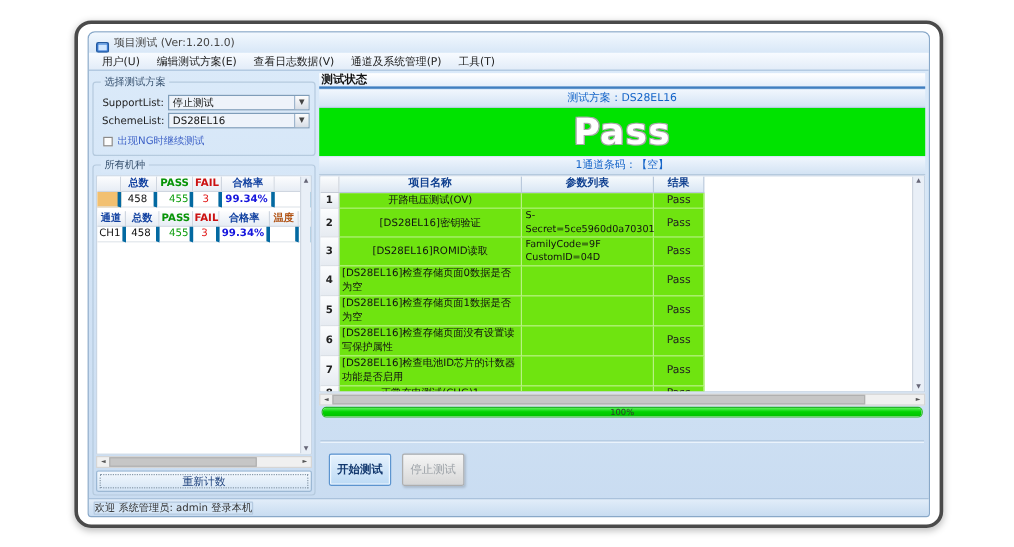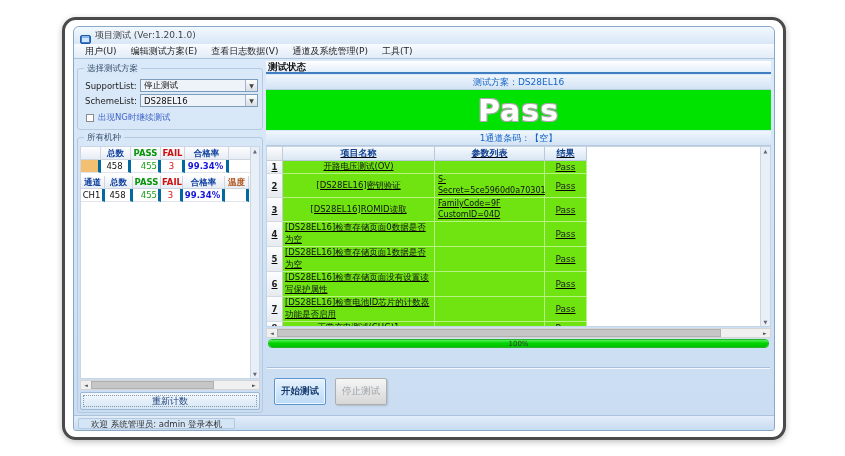--- a/index.html
+++ b/index.html
@@ -67,21 +67,21 @@
     display:flex; align-items:center; justify-content:center; outline:1px dotted #8899aa; outline-offset:-4px; }
 
   
   .right-panel { flex:1; display:flex; flex-direction:column; min-width:0; min-height:0; }
   .scheme-bar, .barcode-bar { height:15px; background:linear-gradient(#f0f6fd,#d3e3f4);
     border-bottom:1px solid #b5cade; font-size:9px; color:#1464c8; text-align:center; line-height:14px; margin-top:1px; }
   .pass-banner { height:40px; background:#00e300; display:flex; align-items:center; justify-content:center; }
   .pass-text { font-size:30px; font-weight:bold; color:#ffffff; letter-spacing:1px;
     text-shadow:-1px -1px 0 #a8a8a8, 1px -1px 0 #a8a8a8, -1px 1px 0 #a8a8a8, 1px 1px 0 #a8a8a8; }
 
-  .table-viewport { flex:1; background:#fff; border:1px solid #c5d4e4; position:relative; overflow:hidden; padding-right:10px;text-decoration:underline; }
+  .table-viewport { flex:1; background:#fff; border:1px solid #c5d4e4; position:relative; overflow:hidden; padding-right:10px; }
   .rrow { display:grid; grid-template-columns:16px 152px 110px 42px; }
   .rhead-cell { background:linear-gradient(#f6fafd,#d9e6f4); border-right:1px solid #b9c9dc; border-bottom:1px solid #b9c9dc;
     font-size:9px; font-weight:bold; color:#104090; text-align:center; height:14px; line-height:13px; }
   .rhead-num { background:linear-gradient(#fcfdfe,#e4e9f0); border-right:1px solid #c6ccd6; border-bottom:1px solid #c6ccd6; height:14px; }
   .cell-num { background:linear-gradient(#fcfdfe,#e6ebf1); border-right:1px solid #c6ccd6; border-bottom:1px solid #d4d9e0;
     font-size:8.5px; font-weight:bold; color:#222; text-align:center; display:flex; align-items:center; justify-content:center; min-height:12px; }
   .cell-green { background:#6fe410; border-right:1px solid #b7f283; border-bottom:1px solid #b7f283;
     font-size:8.5px; color:#111; display:flex; align-items:center; min-height:12px; padding:0 2px; }
   .cell-name { justify-content:center; }
   .cell-param { font-size:8px; white-space:pre-line; line-height:10.5px; padding:1px 3px; }
@@ -95,21 +95,21 @@
   .divider { height:2px; border-top:1px solid #a8c0da; border-bottom:1px solid #f2f8fe; margin:0 1px; }
   .button-row { height:44px; display:flex; align-items:center; gap:9px; padding:0 8px; }
   .btn { width:52px; height:27px; font-size:9.5px; display:flex; align-items:center; justify-content:center; border-radius:2px; }
   .btn-start { background:linear-gradient(#e6f2fd,#bcdaf5); border:1px solid #5c94cf; color:#12386e; font-weight:bold;
     box-shadow:inset 0 0 0 1px #eef7ff; }
   .btn-stop { background:linear-gradient(#f5f5f5,#d7d7d7); border:1px solid #aeaeae; color:#9aa0a6;
     box-shadow:1px 1px 2px rgba(0,0,0,.15); }
 
   .statusbar { height:15px; background:linear-gradient(#e2edf9,#c8dcf1); border-top:1px solid #aac2dc;
     display:flex; align-items:center; font-size:8.5px; color:#333; }
-  .status-cell { height:11px; line-height:11px; margin-left:4px; padding:0 12px; background:#d4e5f6;
+  .status-cell { height:11px; line-height:11px; margin-left:4px; padding:0 0; background:#d4e5f6;
     border:1px solid #b4c9e0; border-radius:1px; white-space:nowrap; }
 </style>
 </head>
 <body>
 
 <div id="stage">
   <div class="device-frame">
     <div class="window">
 
       <div class="titlebar">

